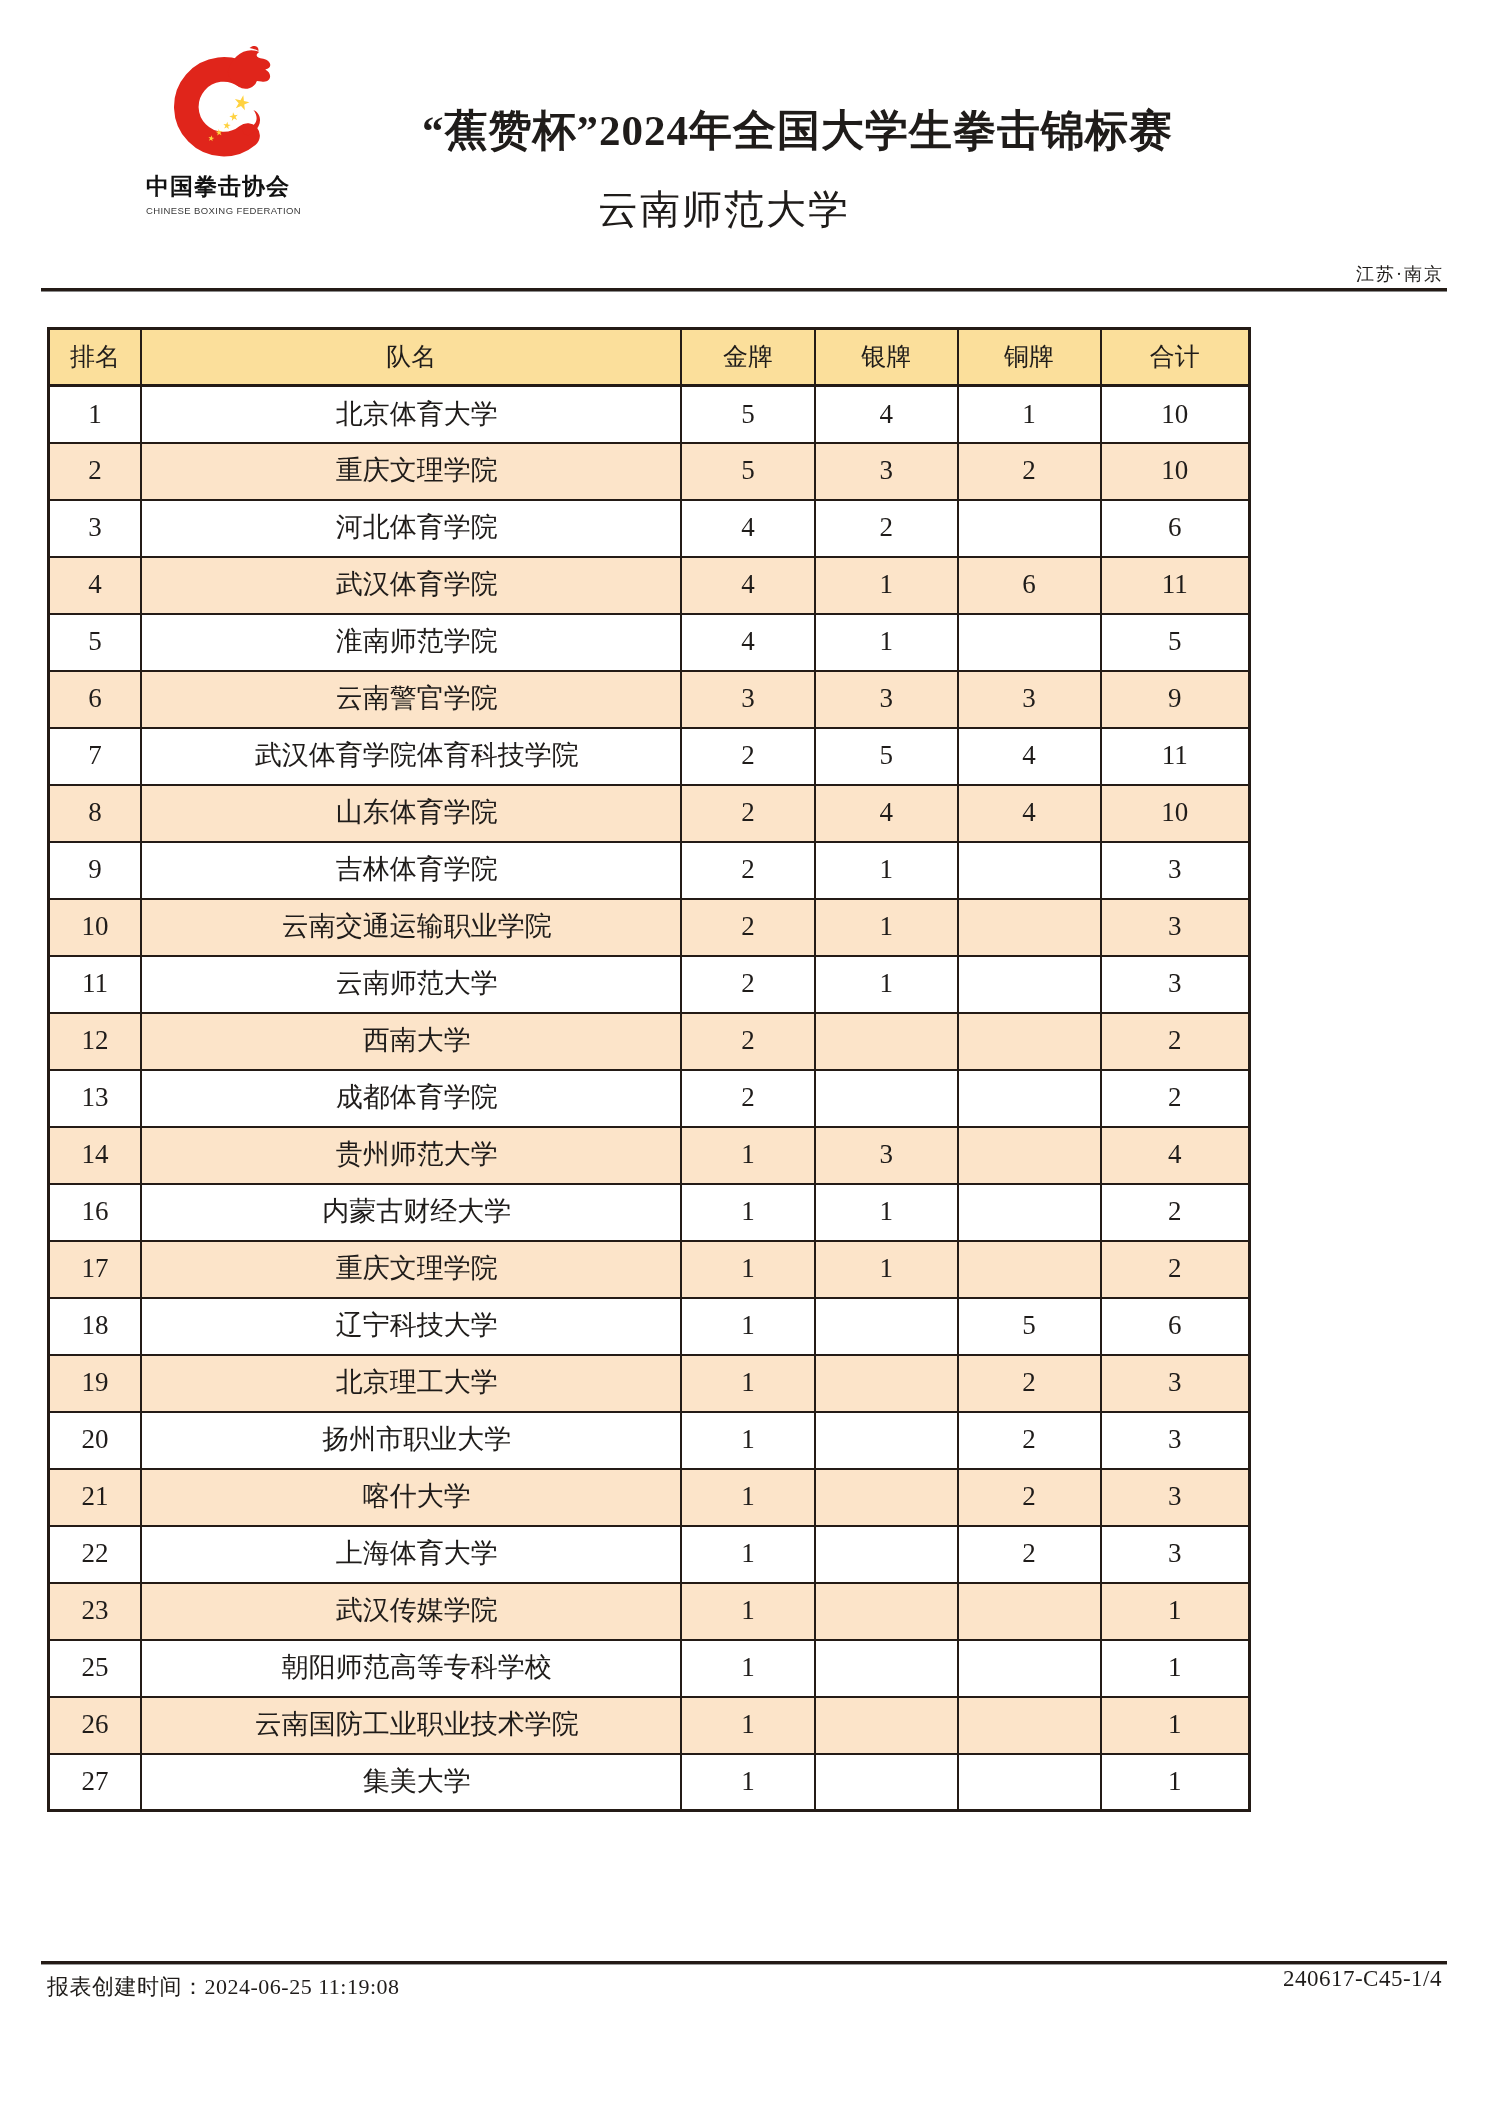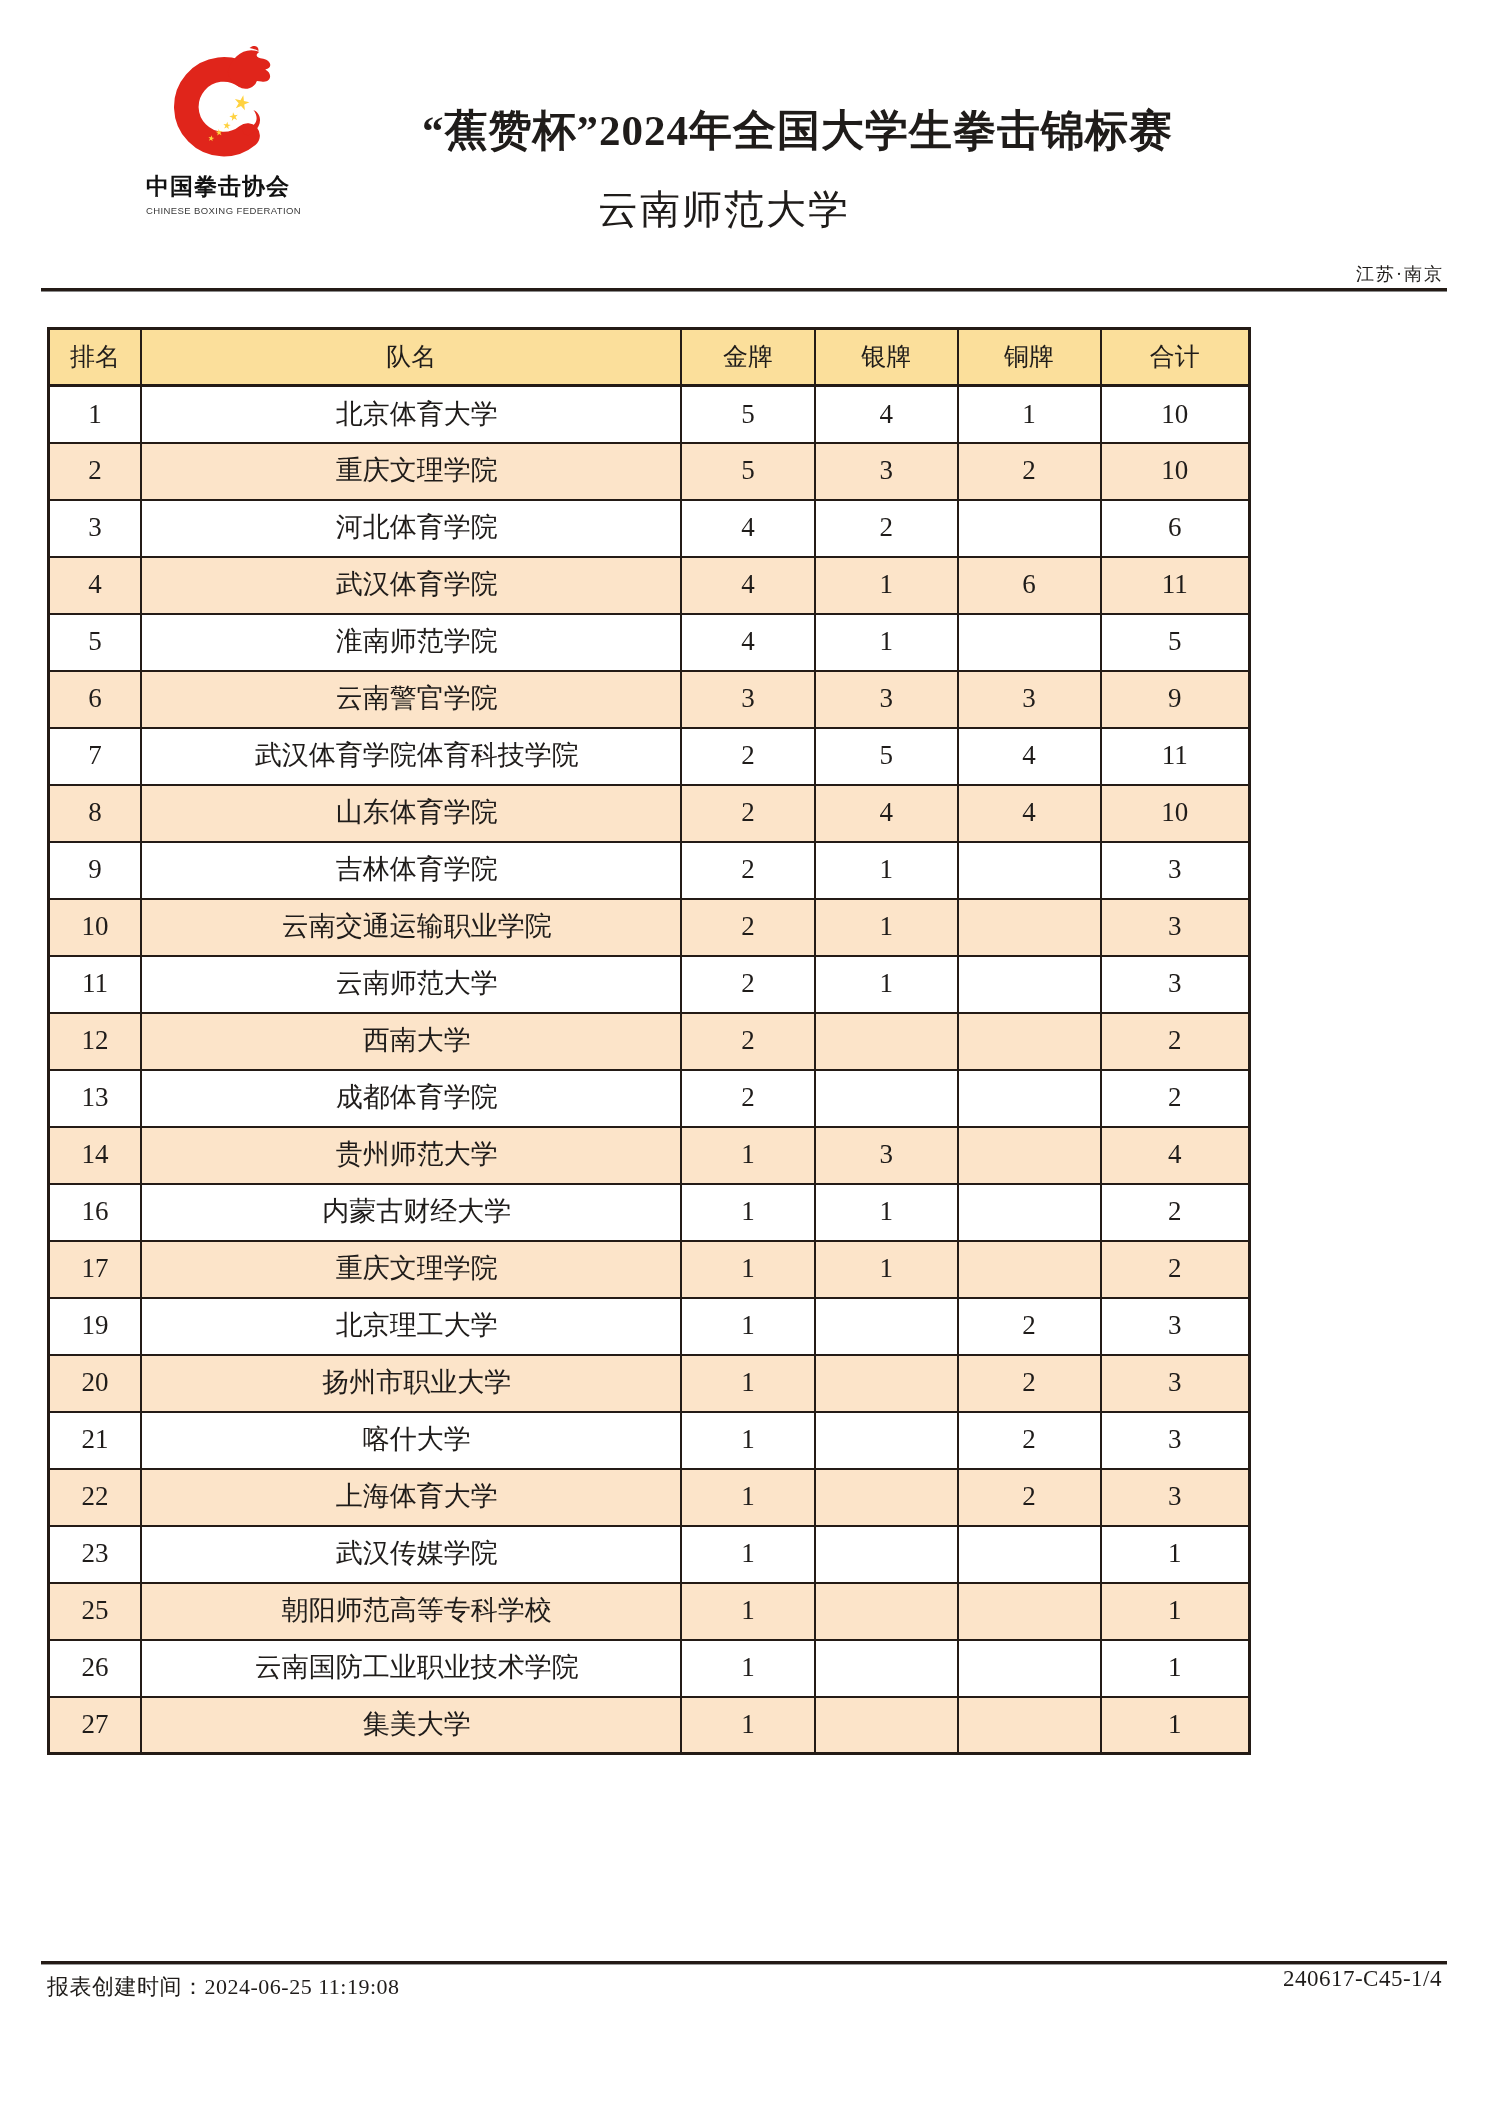--- a/index.html
+++ b/index.html
@@ -256,20 +256,28 @@
         </tr>
         <tr>
           <td>17</td>
           <td class="team">重庆文理学院</td>
           <td>1</td>
           <td>1</td>
           <td></td>
           <td>2</td>
         </tr>
         <tr>
+          <td>18</td>
+          <td class="team">辽宁科技大学</td>
+          <td>1</td>
+          <td></td>
+          <td>5</td>
+          <td>6</td>
+        </tr>
+        <tr>
           <td>19</td>
           <td class="team">北京理工大学</td>
           <td>1</td>
           <td></td>
           <td>2</td>
           <td>3</td>
         </tr>
         <tr>
           <td>20</td>
           <td class="team">扬州市职业大学</td>

